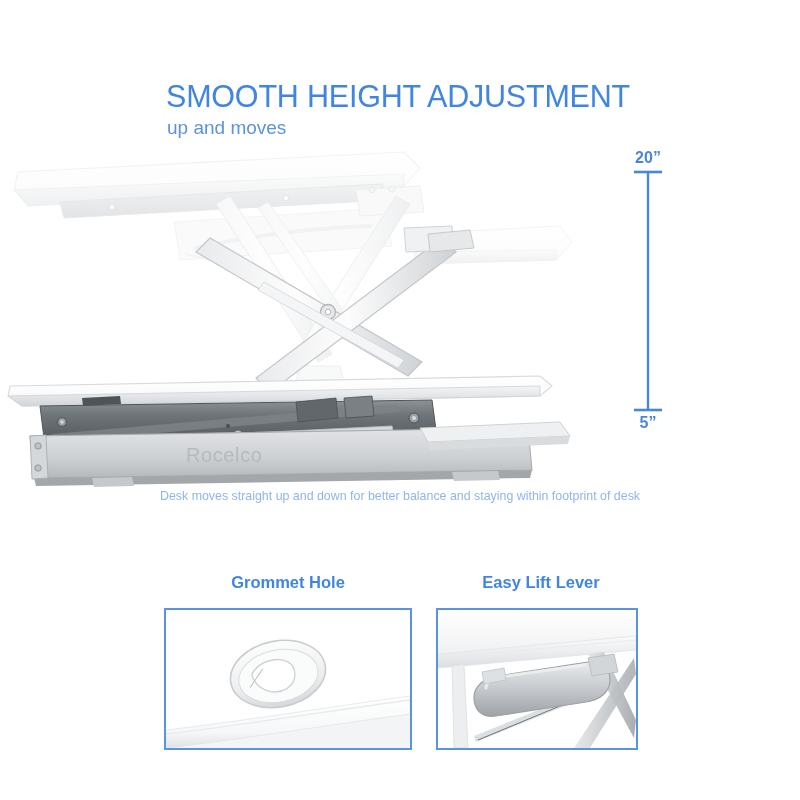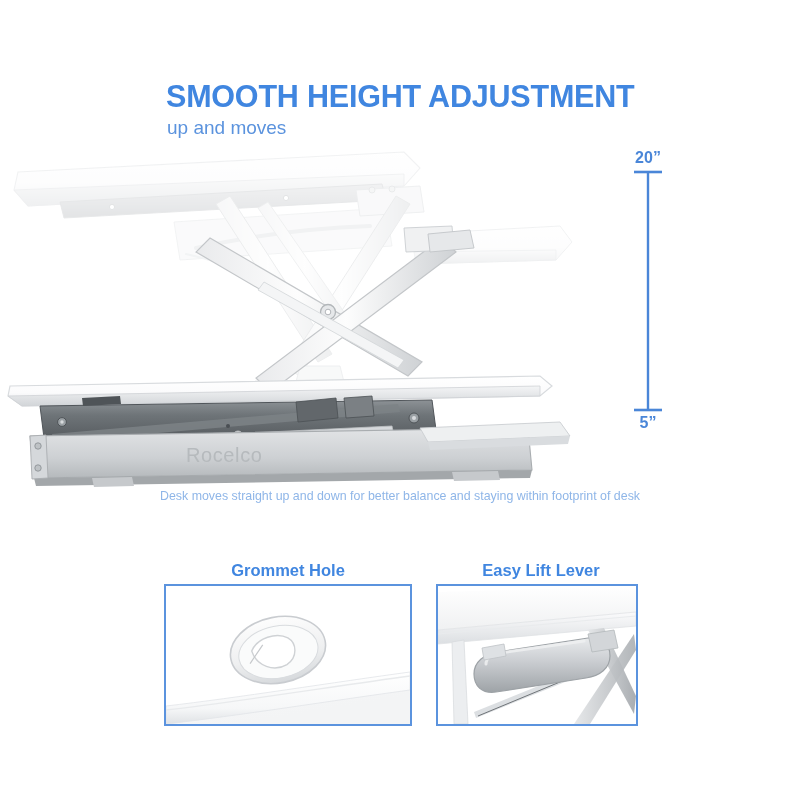--- a/index.html
+++ b/index.html
@@ -15,21 +15,21 @@
     overflow: hidden;
   }
 
   
   #header { position: absolute; left: 0; top: 0; width: 800px; }
   #main-title {
     position: absolute;
     left: 166px;
     top: 79px;
     font-size: 30.5px;
-    font-weight: bold;
+    font-weight: normal;
     color: #4086e0;
     letter-spacing: -0.2px;
     white-space: nowrap;
   }
   #subtitle {
     position: absolute;
     left: 167px;
     top: 117px;
     font-size: 19px;
     font-weight: normal;
@@ -54,21 +54,21 @@
   }
 
   
   .feature { position: absolute; top: 556px; }
   .feature-title {
     text-align: center;
     font-size: 16.5px;
     font-weight: bold;
     color: #4086e0;
     white-space: nowrap;
-    margin: 4px;
+    margin: 16px;
     line-height: 20px;
   }
   .feature-frame {
     margin-top: 4px;
     border: 2px solid #5b93de;
     background: #eceef0;
     overflow: hidden;
     position: relative;
   }
   #feature-grommet { left: 164px; width: 248px; }

